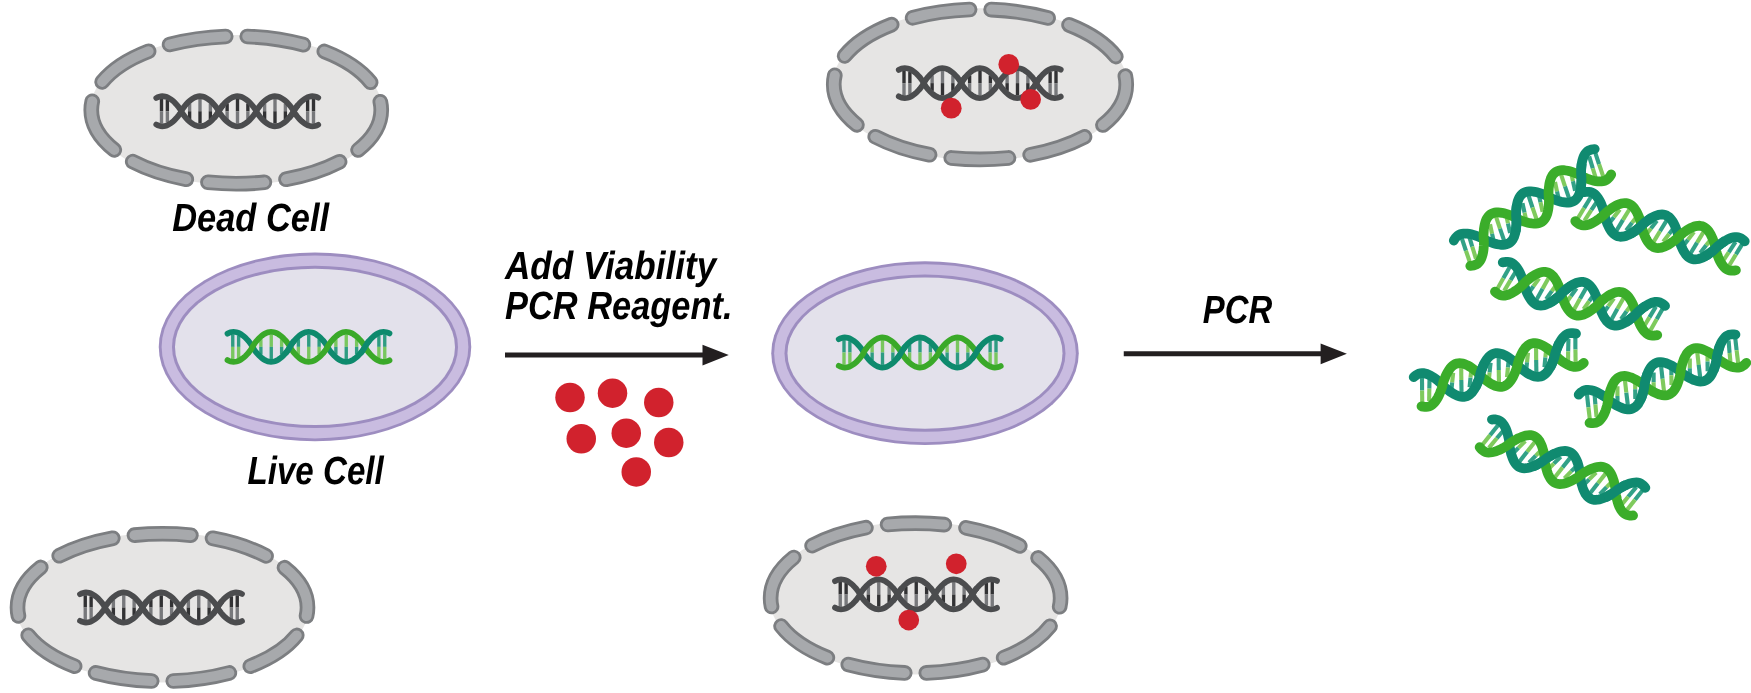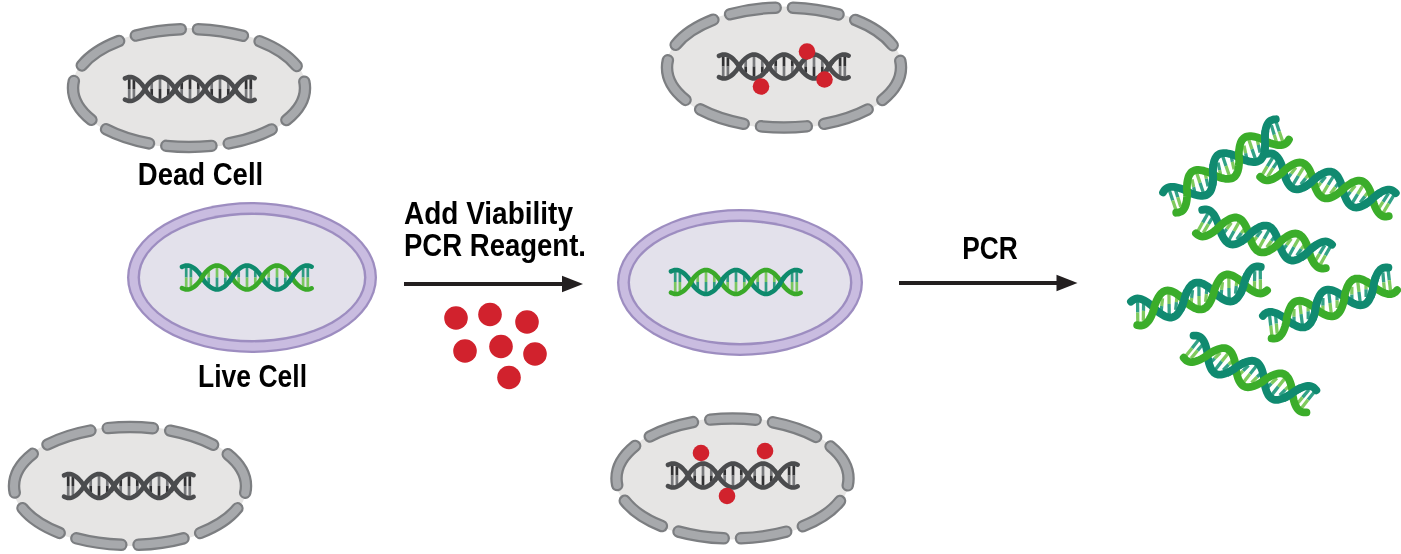--- a/index.html
+++ b/index.html
@@ -1,16 +1,16 @@
 <!DOCTYPE html>
 <html><head>
 <meta charset="utf-8">
 <style>
   html, body { margin: 0; padding: 0; background: #ffffff; }
-  .stage { position: relative; width: 1401px; height: 554px; background: #ffffff; overflow: hidden; }
+  .stage { position: relative; width: 1401px; height: 554px; background: #ffffff; overflow: hidden; font-style: italic; }
   svg { display: block; }
   text {
     font-family: "Liberation Sans", sans-serif;
     font-weight: 700;
     fill: #000000;
   }
 </style>
 </head>
 <body>
 

